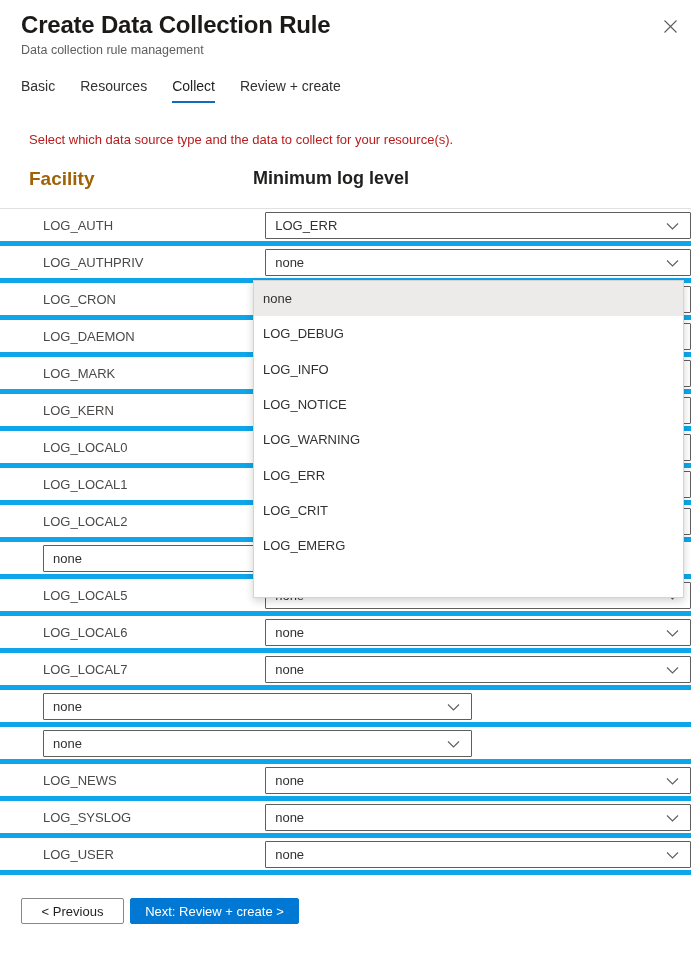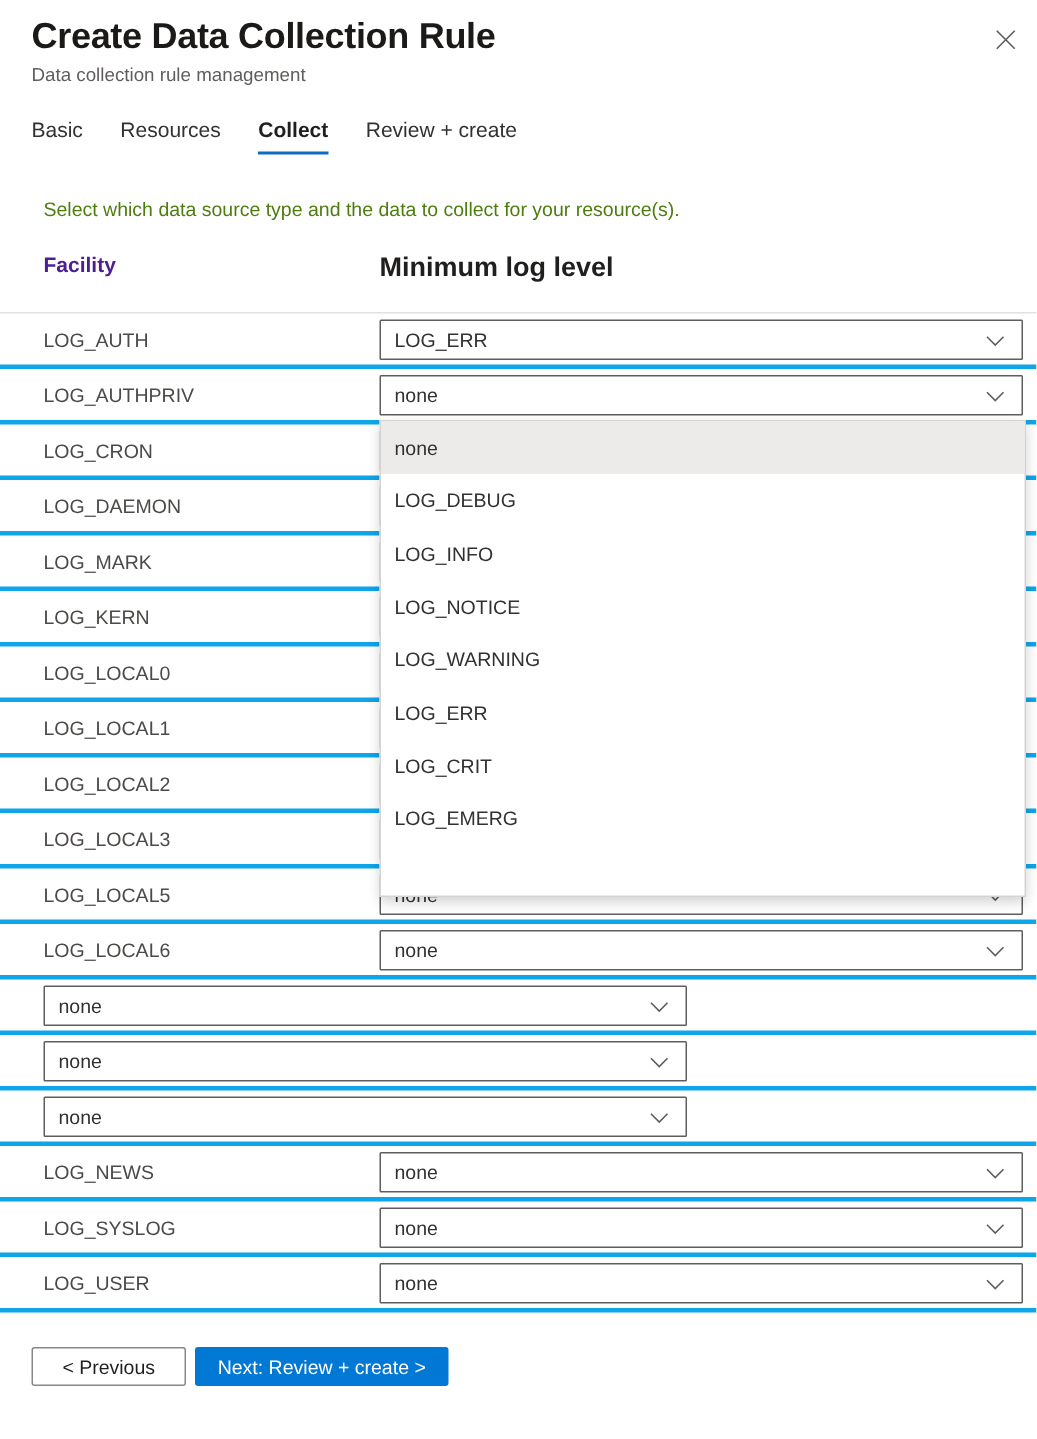--- a/index.html
+++ b/index.html
@@ -13,33 +13,33 @@
   .subtitle { margin-top: 3px; font-size: 12.5px; color: #605e5c; }
   .close-btn { position: absolute; top: 13px; right: 8px; width: 26px; height: 26px;
     background: transparent; border: none; cursor: pointer; color: #605e5c; }
   .close-btn svg { display: block; margin: auto; }
 
   
   .tabs { display: flex; margin: 21px 0 0 21px; }
   .tab { font-size: 14px; color: #323130; margin-right: 25px; padding-bottom: 7px;
     border-bottom: 2px solid transparent; cursor: pointer; background: none; border-top: none;
     border-left: none; border-right: none; font-family: inherit; text-align: right; }
-  .tab.active { font-weight: 700; color: #201f1e; border-bottom-color: #0f6cbd; }
-
-  
-  .desc { margin: 29px 20px 0 29px; font-size: 13px; color: #4d7c0f; }
+  .tab.active { font-weight: 400; color: #201f1e; border-bottom-color: #0f6cbd; }
+
+  
+  .desc { margin: 29px 20px 0 29px; font-size: 13px; color: #b91c1c; }
 
   
   .tableWrap { position: relative; margin-top: 21px; }
   .thead { display: flex; padding: 0 0 0 29px; height: 40px; align-items: flex-start; }
-  .thead .col-facility { width: 224px; font-size: 14px; font-weight: 700; color: #4c1d95; }
+  .thead .col-facility { width: 224px; font-size: 19px; font-weight: 700; color: #a16207; }
   .thead .col-level { font-size: 18px; font-weight: 700; color: #201f1e; }
   .tbody { border-top: 1px solid #e3e1df; }
-  .row { display: flex; align-items: center; height: 37px; border-bottom: 3px solid #0ea5e9;
-    padding-left: 29px; position: relative; }
+  .row { display: flex; align-items: center; height: 37px; border-bottom: 5px solid #0ea5e9;
+    padding-left: 43px; position: relative; }
   .facility { width: 224px; font-size: 13px; color: #4c4a48; }
   .selectBox { position: relative; width: 429px; height: 27px; border: 1px solid #605e5c;
     background: #fff; display: flex; align-items: center; padding: 0 30px 0 9px;
     font-size: 13px; color: #323130; cursor: pointer; border-radius: 1px; }
   .selectBox .chev { position: absolute; right: 11px; top: 9px; line-height: 0; }
 
   
   .flyout { position: absolute; left: 253px; top: 112px; width: 431px; height: 318px;
     background: #fff; border: 1px solid #d6d4d2; box-shadow: 0 3px 8px rgba(0,0,0,0.18);
     z-index: 10; overflow: hidden; }
@@ -158,21 +158,20 @@
         <div class="row">
           <div class="facility">LOG_LOCAL2</div>
           <div class="selectBox">
             <span>none</span>
             <span class="chev"><svg width="13" height="9" viewBox="0 0 13 9">
                 <path d="M1 1.5 L6.5 7 L12 1.5" stroke="#605e5c" stroke-width="1.1" fill="none"></path>
               </svg></span>
           </div>
         </div>
         <div class="row">
-          <div class="facility">LOG_LOCAL3</div>
           <div class="selectBox">
             <span>none</span>
             <span class="chev"><svg width="13" height="9" viewBox="0 0 13 9">
                 <path d="M1 1.5 L6.5 7 L12 1.5" stroke="#605e5c" stroke-width="1.1" fill="none"></path>
               </svg></span>
           </div>
         </div>
         <div class="row">
           <div class="facility">LOG_LOCAL5</div>
           <div class="selectBox">
@@ -185,20 +184,21 @@
         <div class="row">
           <div class="facility">LOG_LOCAL6</div>
           <div class="selectBox">
             <span>none</span>
             <span class="chev"><svg width="13" height="9" viewBox="0 0 13 9">
                 <path d="M1 1.5 L6.5 7 L12 1.5" stroke="#605e5c" stroke-width="1.1" fill="none"></path>
               </svg></span>
           </div>
         </div>
         <div class="row">
+          <div class="facility">LOG_LOCAL7</div>
           <div class="selectBox">
             <span>none</span>
             <span class="chev"><svg width="13" height="9" viewBox="0 0 13 9">
                 <path d="M1 1.5 L6.5 7 L12 1.5" stroke="#605e5c" stroke-width="1.1" fill="none"></path>
               </svg></span>
           </div>
         </div>
         <div class="row">
           <div class="selectBox">
             <span>none</span>

